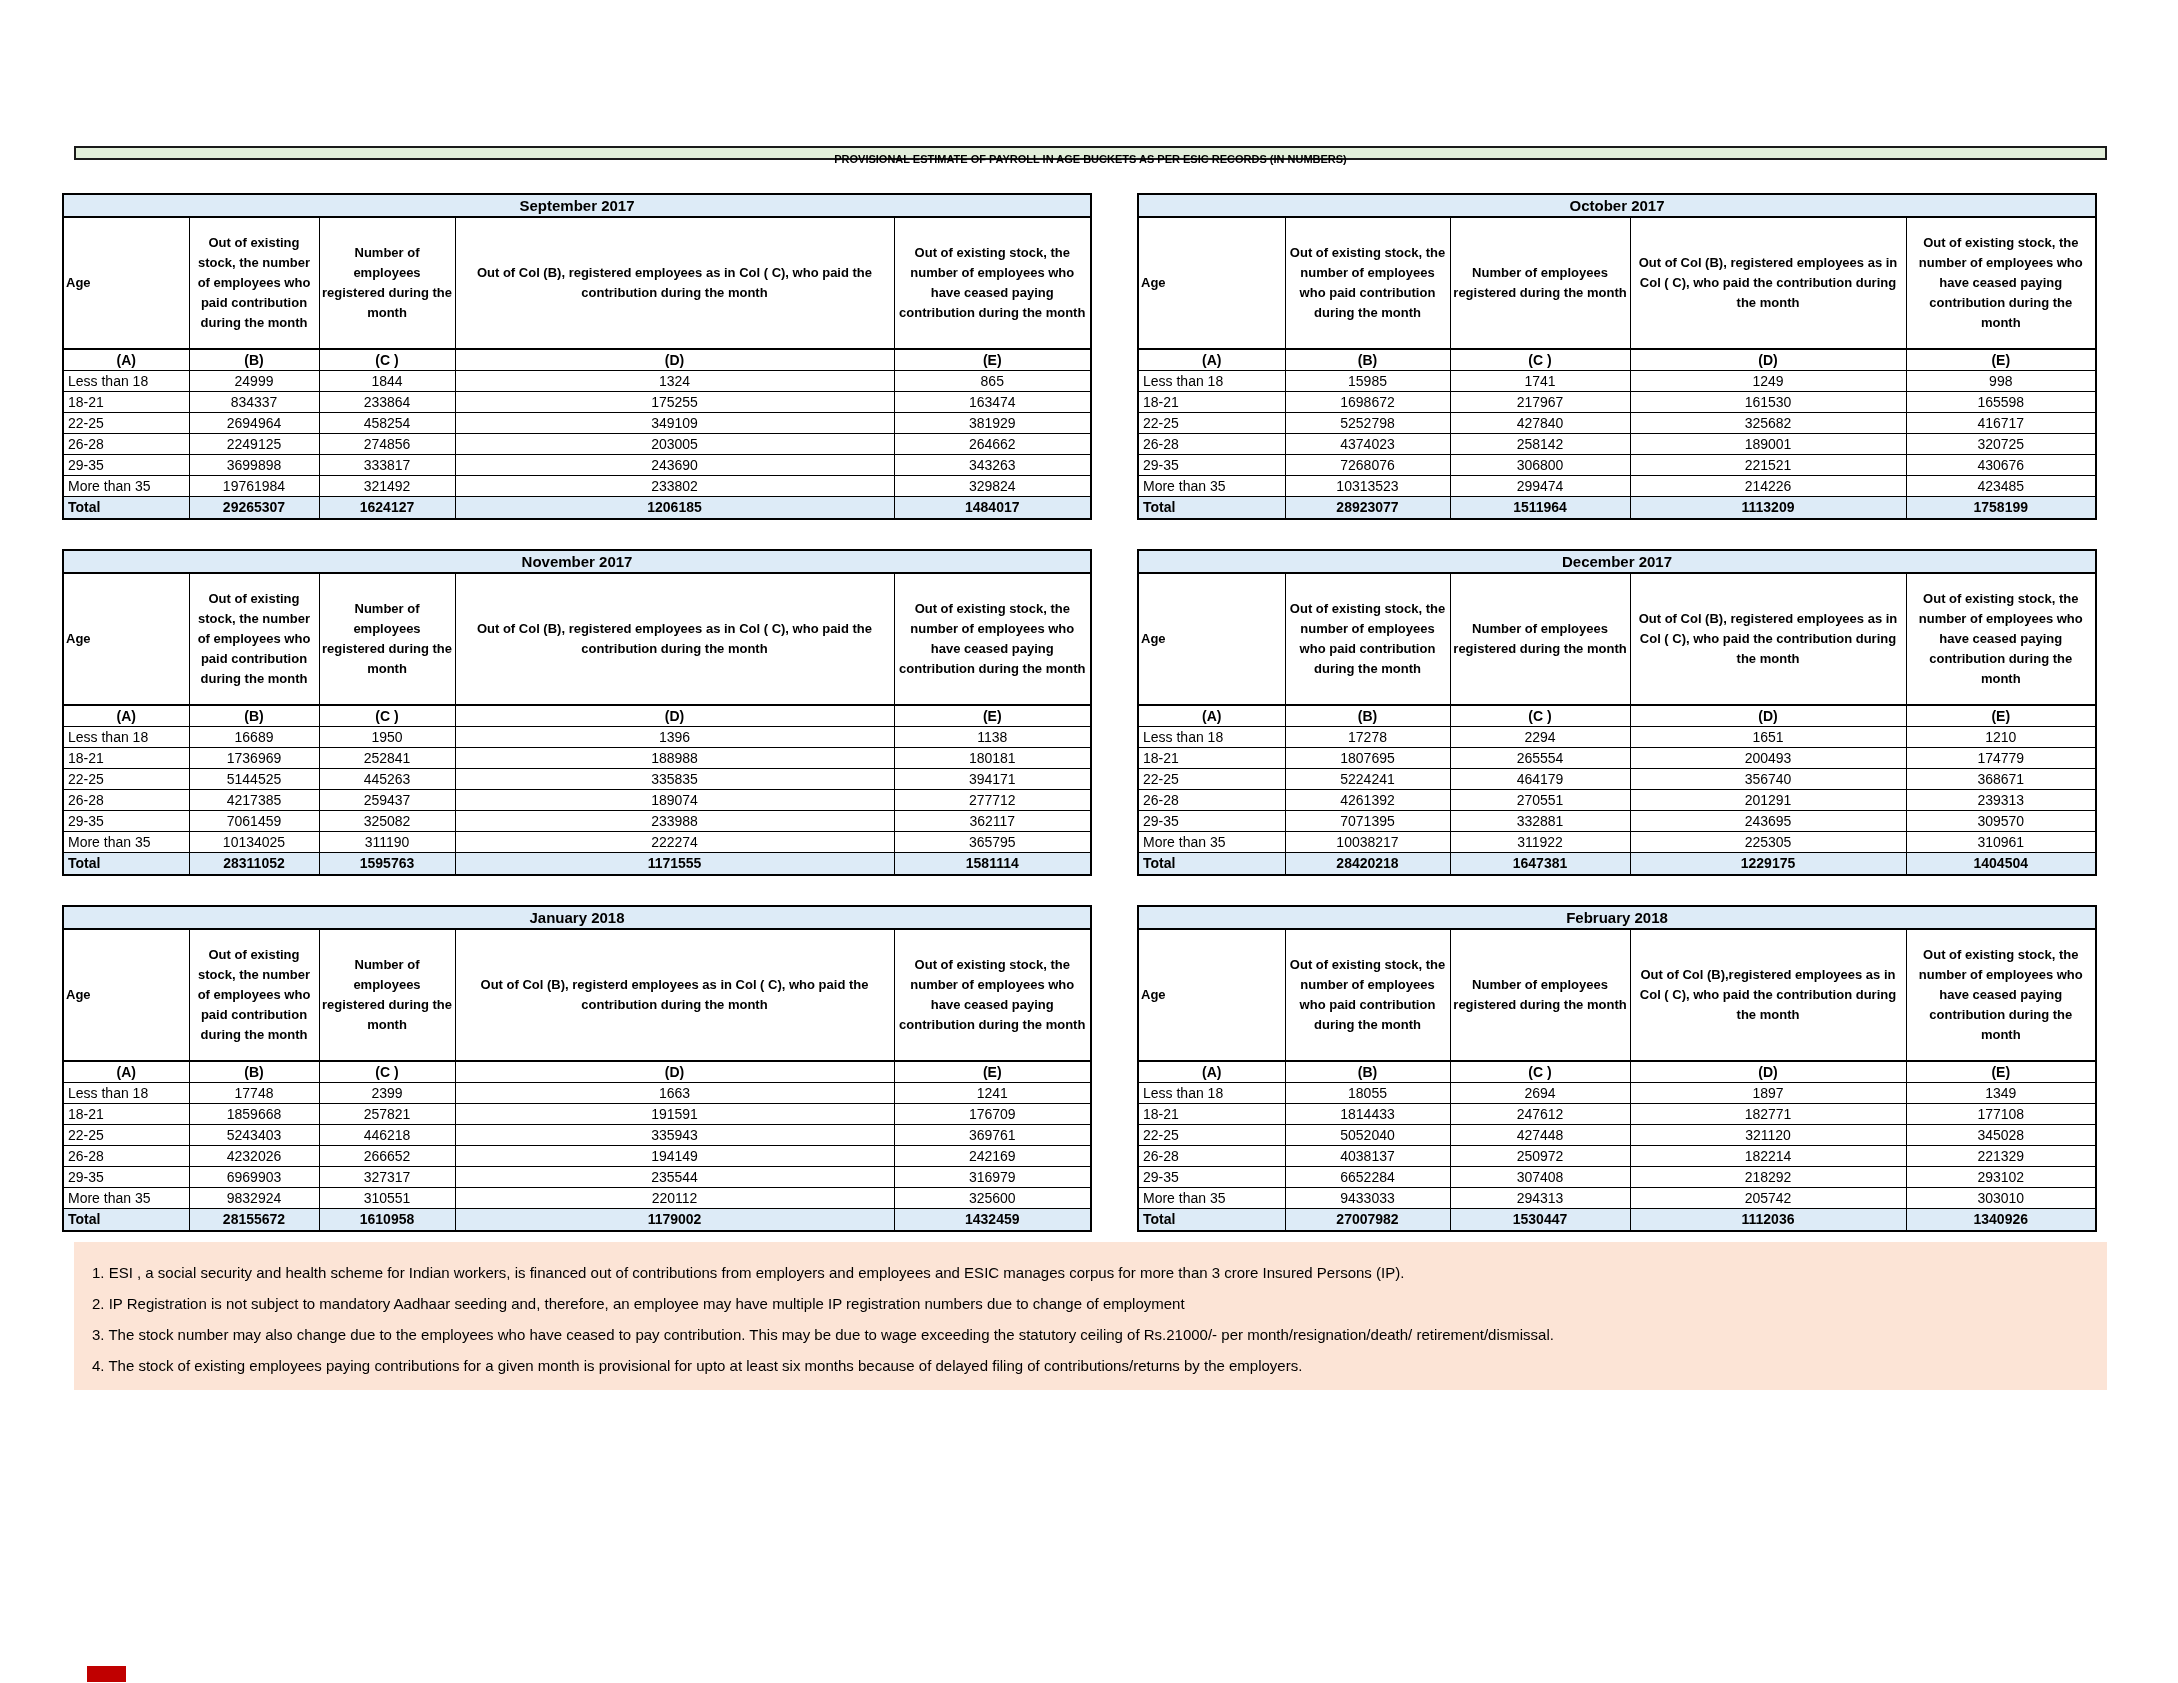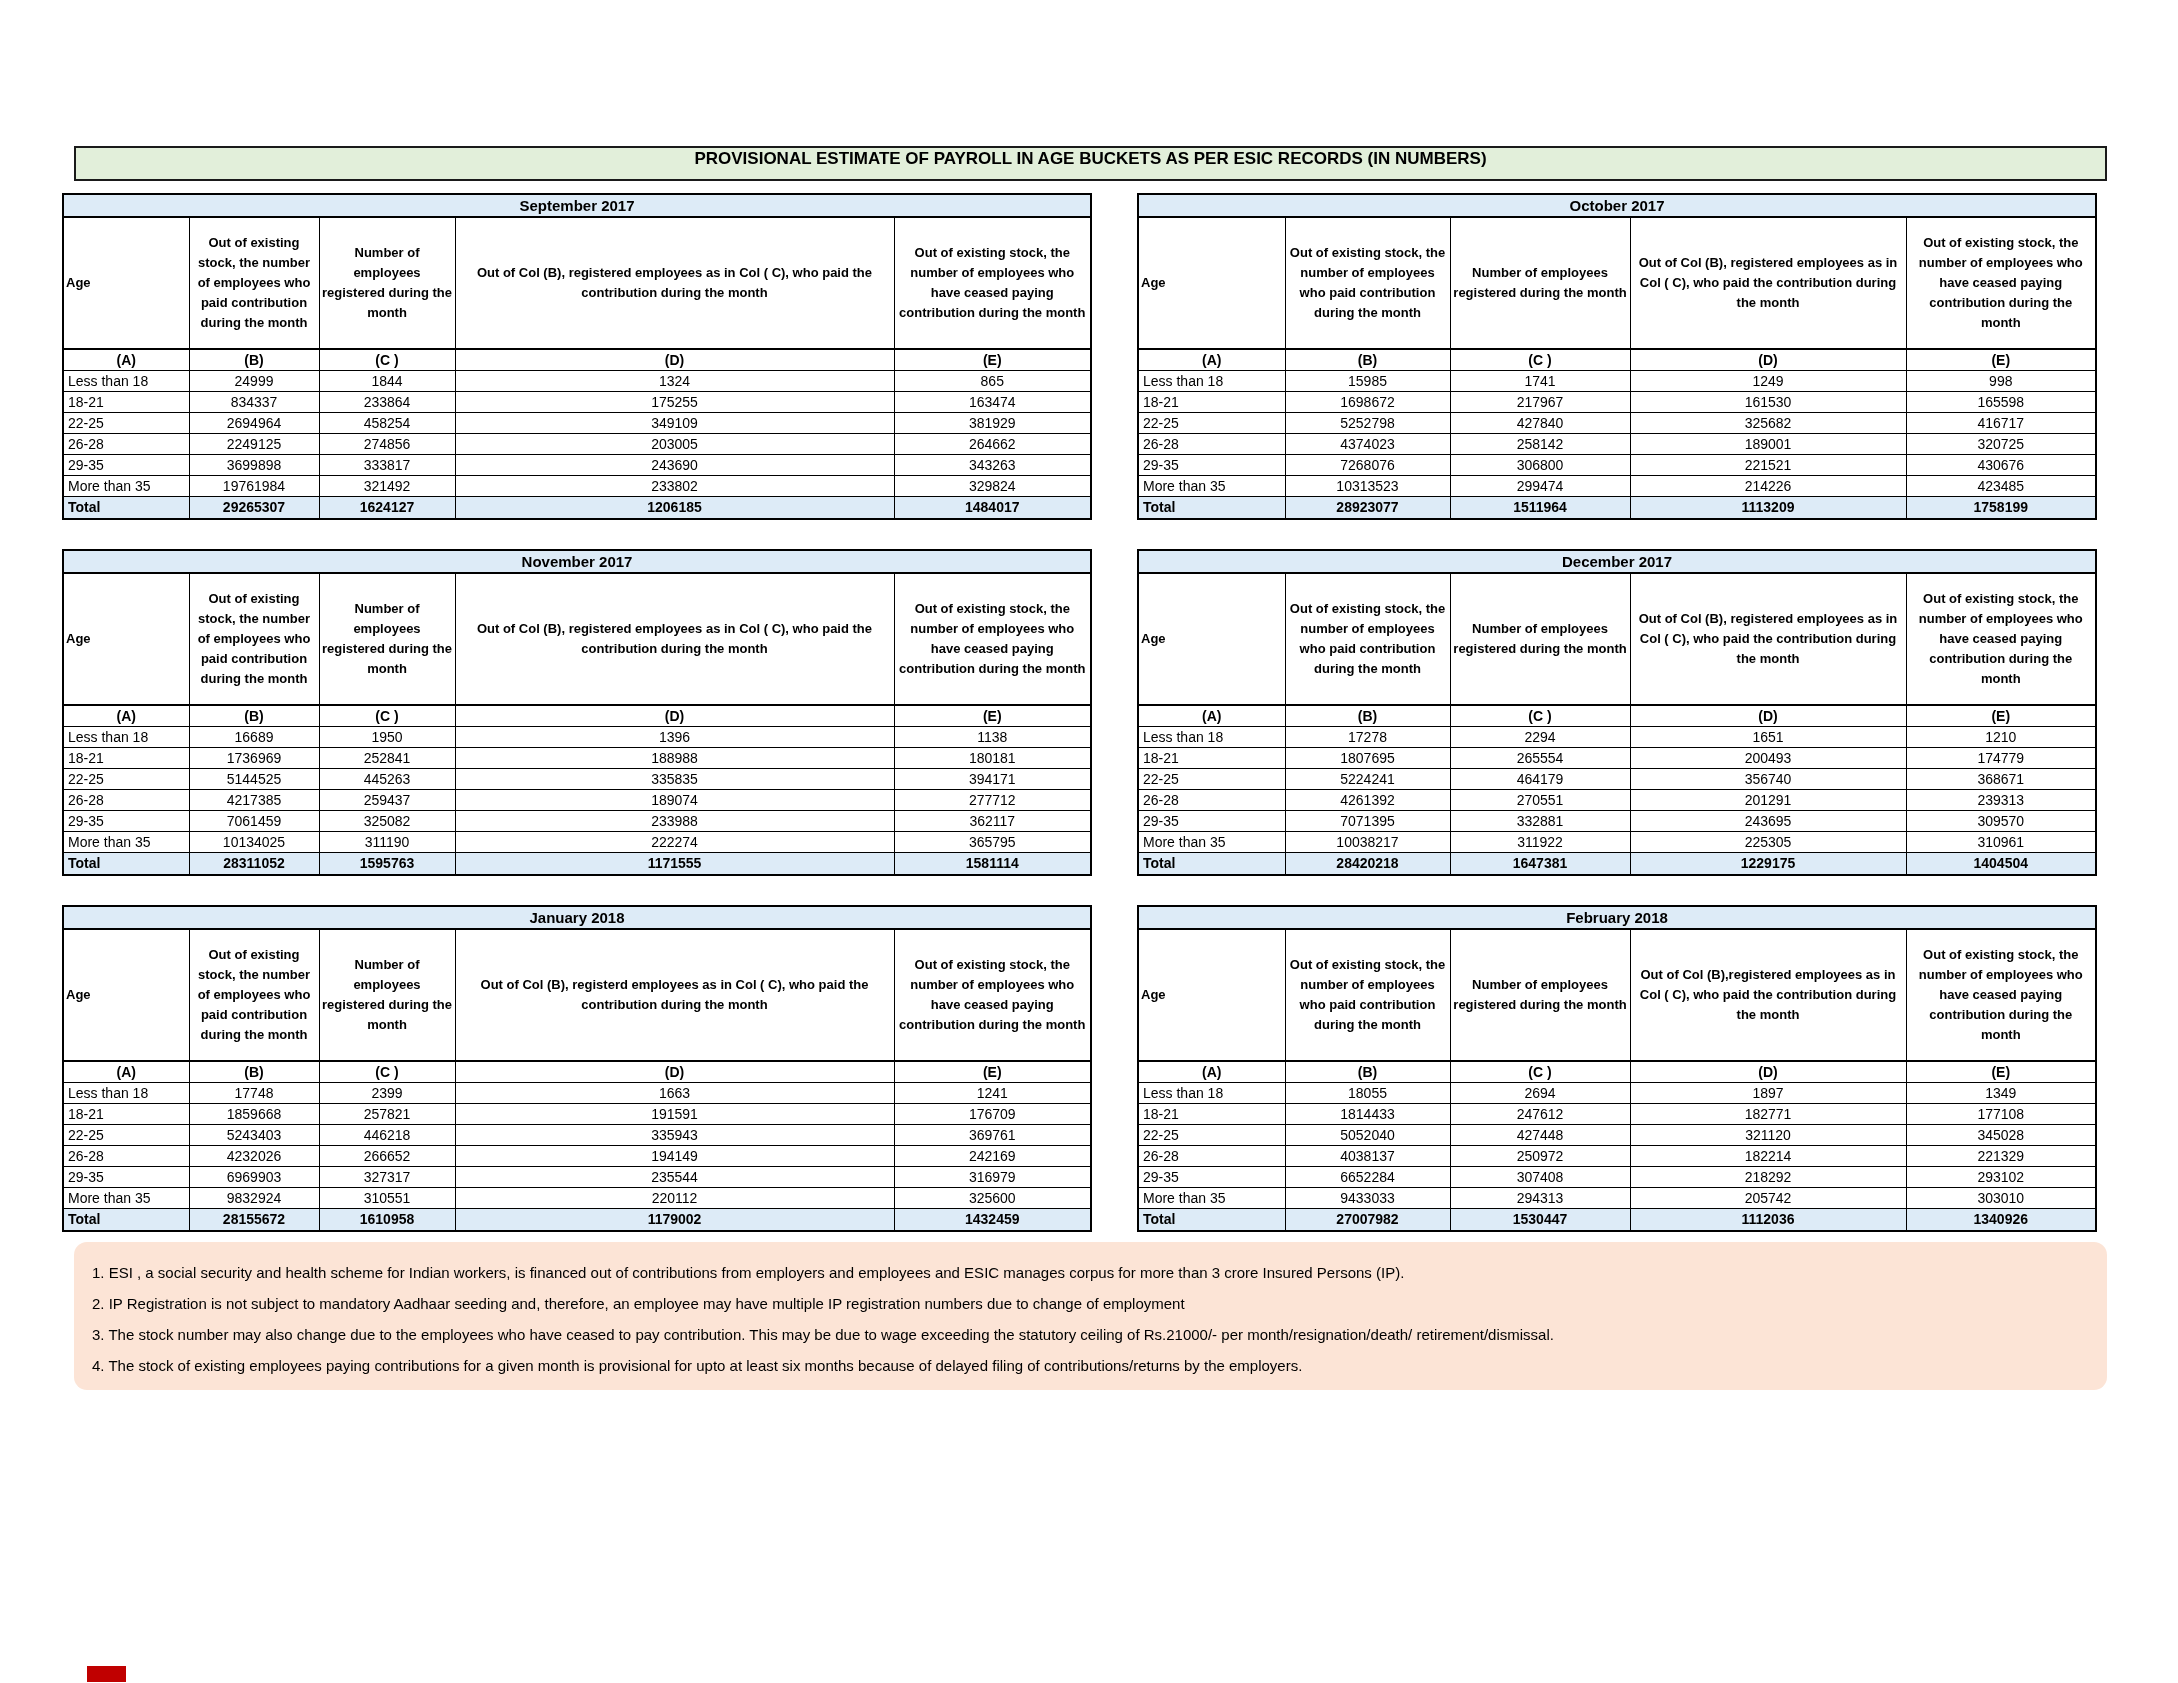--- a/index.html
+++ b/index.html
@@ -11,24 +11,24 @@
   * { box-sizing: border-box; }
   html, body {
     margin: 0; padding: 0;
     width: 2178px; height: 1683px;
     background: #ffffff;
     font-family: "Liberation Sans", sans-serif;
     color: #000;
   }
   #title-bar {
     position: absolute;
-    left: 74px; top: 146px; width: 2033px; height: 35px;
+    left: 74px; top: 146px; width: 2033px; height: 14px;
     background: var(--title-bg);
     border: 2px solid #1a1a1a;
-    font-weight: bold; font-size: 17px;
+    font-weight: bold; font-size: 11px;
     text-align: center; line-height: 22px;
   }
   #tables-grid {
     position: absolute;
     left: 62px; top: 193px; width: 2035px;
     display: grid;
     grid-template-columns: 1027px 958px;
     column-gap: 48px;
     row-gap: 29px;
   }
@@ -76,21 +76,20 @@
     font-weight: bold;
     text-align: center;
   }
   tr.total-row td:first-child { text-align: left; }
   #notes-block {
     position: absolute;
     left: 74px; top: 1242px; width: 2033px; min-height: 139px;
     background: var(--notes-bg);
     padding: 22px 18px 16px 18px;
     font-size: 15px;
-    border-radius: 13px;
   }
   #notes-block p { margin: 0 0 14px 0; }
   #notes-block p:last-child { margin-bottom: 0; }
   #red-marker {
     position: absolute;
     left: 87px; top: 1666px; width: 39px; height: 16px;
     background: var(--accent-red);
   }
 </style>
 </head>

